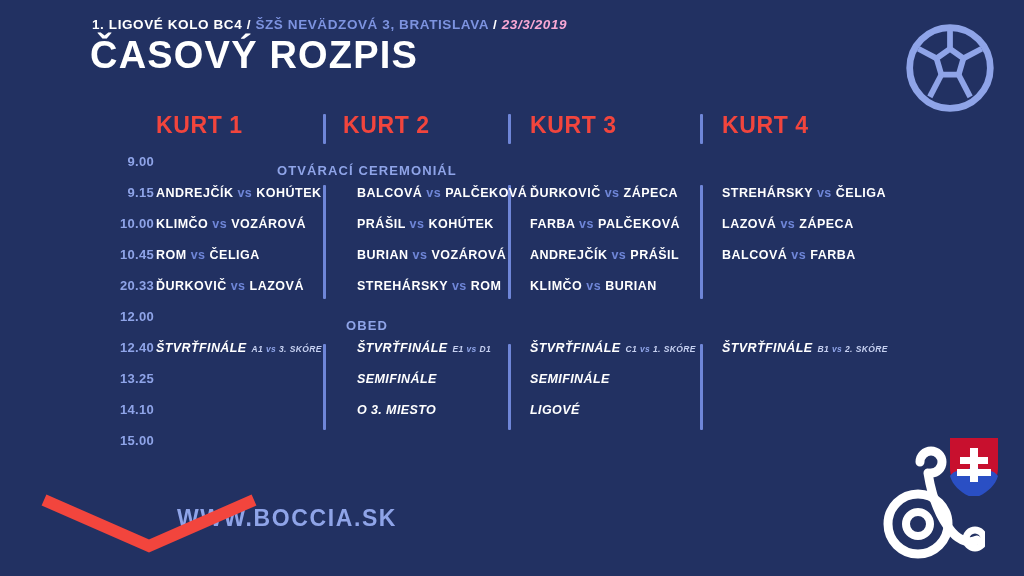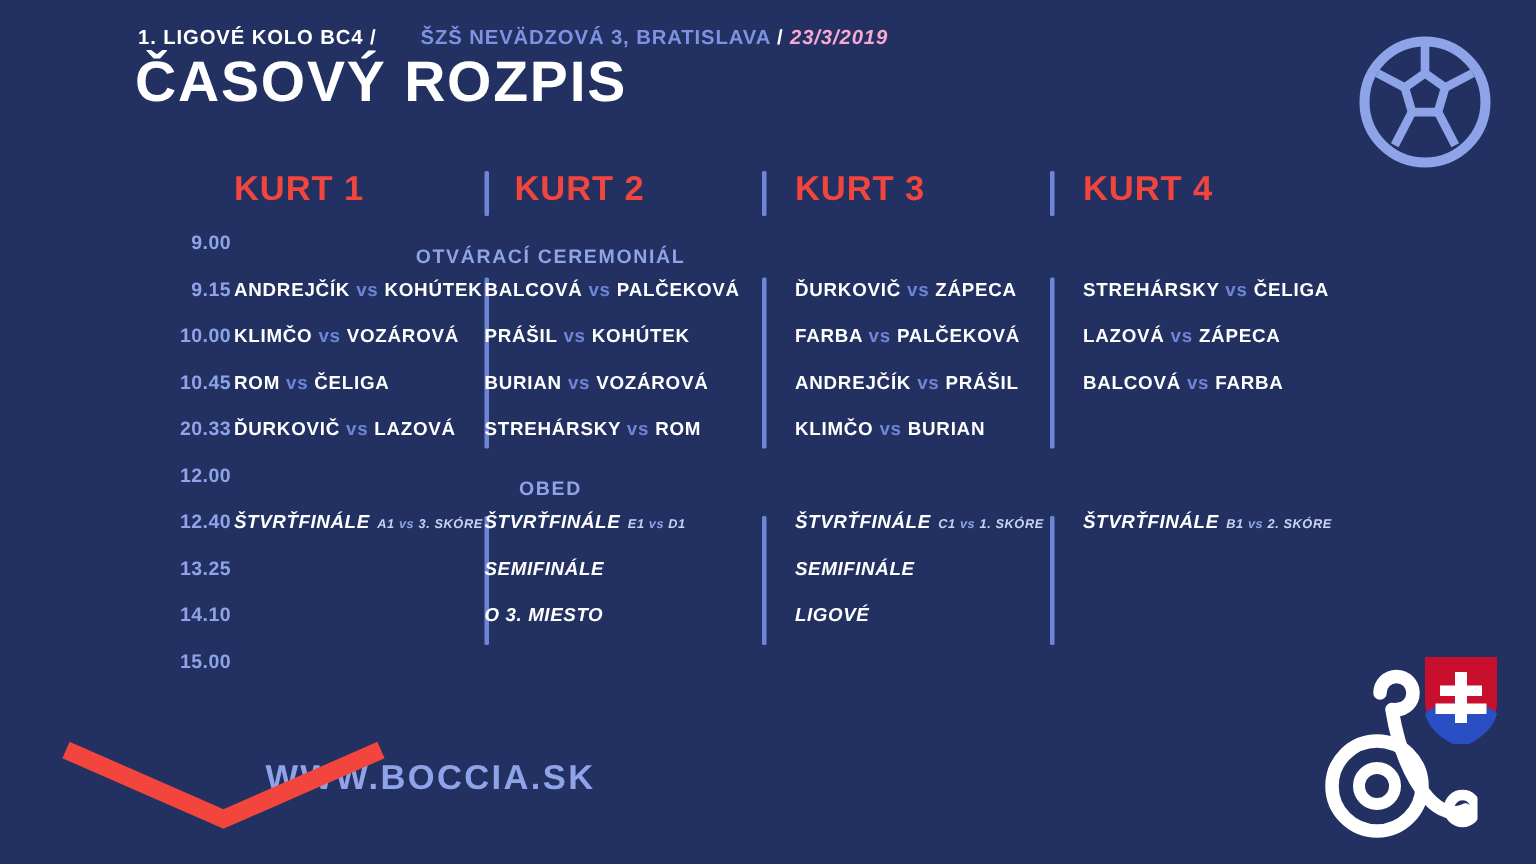--- a/index.html
+++ b/index.html
@@ -10,21 +10,21 @@
     position:relative;
   }
   .poster{position:absolute;inset:0;}
 
   
   .kicker{
     position:absolute;left:92px;top:17px;
     font-size:13.5px;font-weight:bold;letter-spacing:0.6px;
     white-space:nowrap;color:#ffffff;
   }
-  .kicker .loc{color:#7d93e0;margin-left:25px;}
+  .kicker .loc{color:#7d93e0;}
   .kicker .date{color:#f9a8d4;font-style:italic;}
   .kicker .sep{color:#ffffff;}
 
   .title{
     position:absolute;left:90px;top:36px;
     font-size:38px;font-weight:bold;letter-spacing:1.2px;
     color:#ffffff;line-height:1;
   }
 
   
@@ -60,21 +60,21 @@
     text-align:right;
     font-size:13px;font-weight:bold;letter-spacing:0.3px;
     color:#8fa4e8;
   }
 
   .cell{
     position:absolute;top:5px;
     font-size:12.5px;font-weight:bold;letter-spacing:0.5px;
     color:#ffffff;white-space:nowrap;
   }
-  .cell.k1{left:156px;} .cell.k2{left:323px;}
+  .cell.k1{left:156px;} .cell.k2{left:337px;padding-left:20px;}
   .cell.k3{left:530px;} .cell.k4{left:722px;}
 
   .vs{color:#6f86d8;font-weight:bold;}
 
   .ital{font-style:italic;letter-spacing:0.4px;}
   .note{
     font-style:italic;font-size:8.5px;letter-spacing:0.4px;
     color:#c8d2f2;font-weight:bold;margin-left:5px;text-align:right;
   }
   .note .vs{color:#8fa4e8;}

